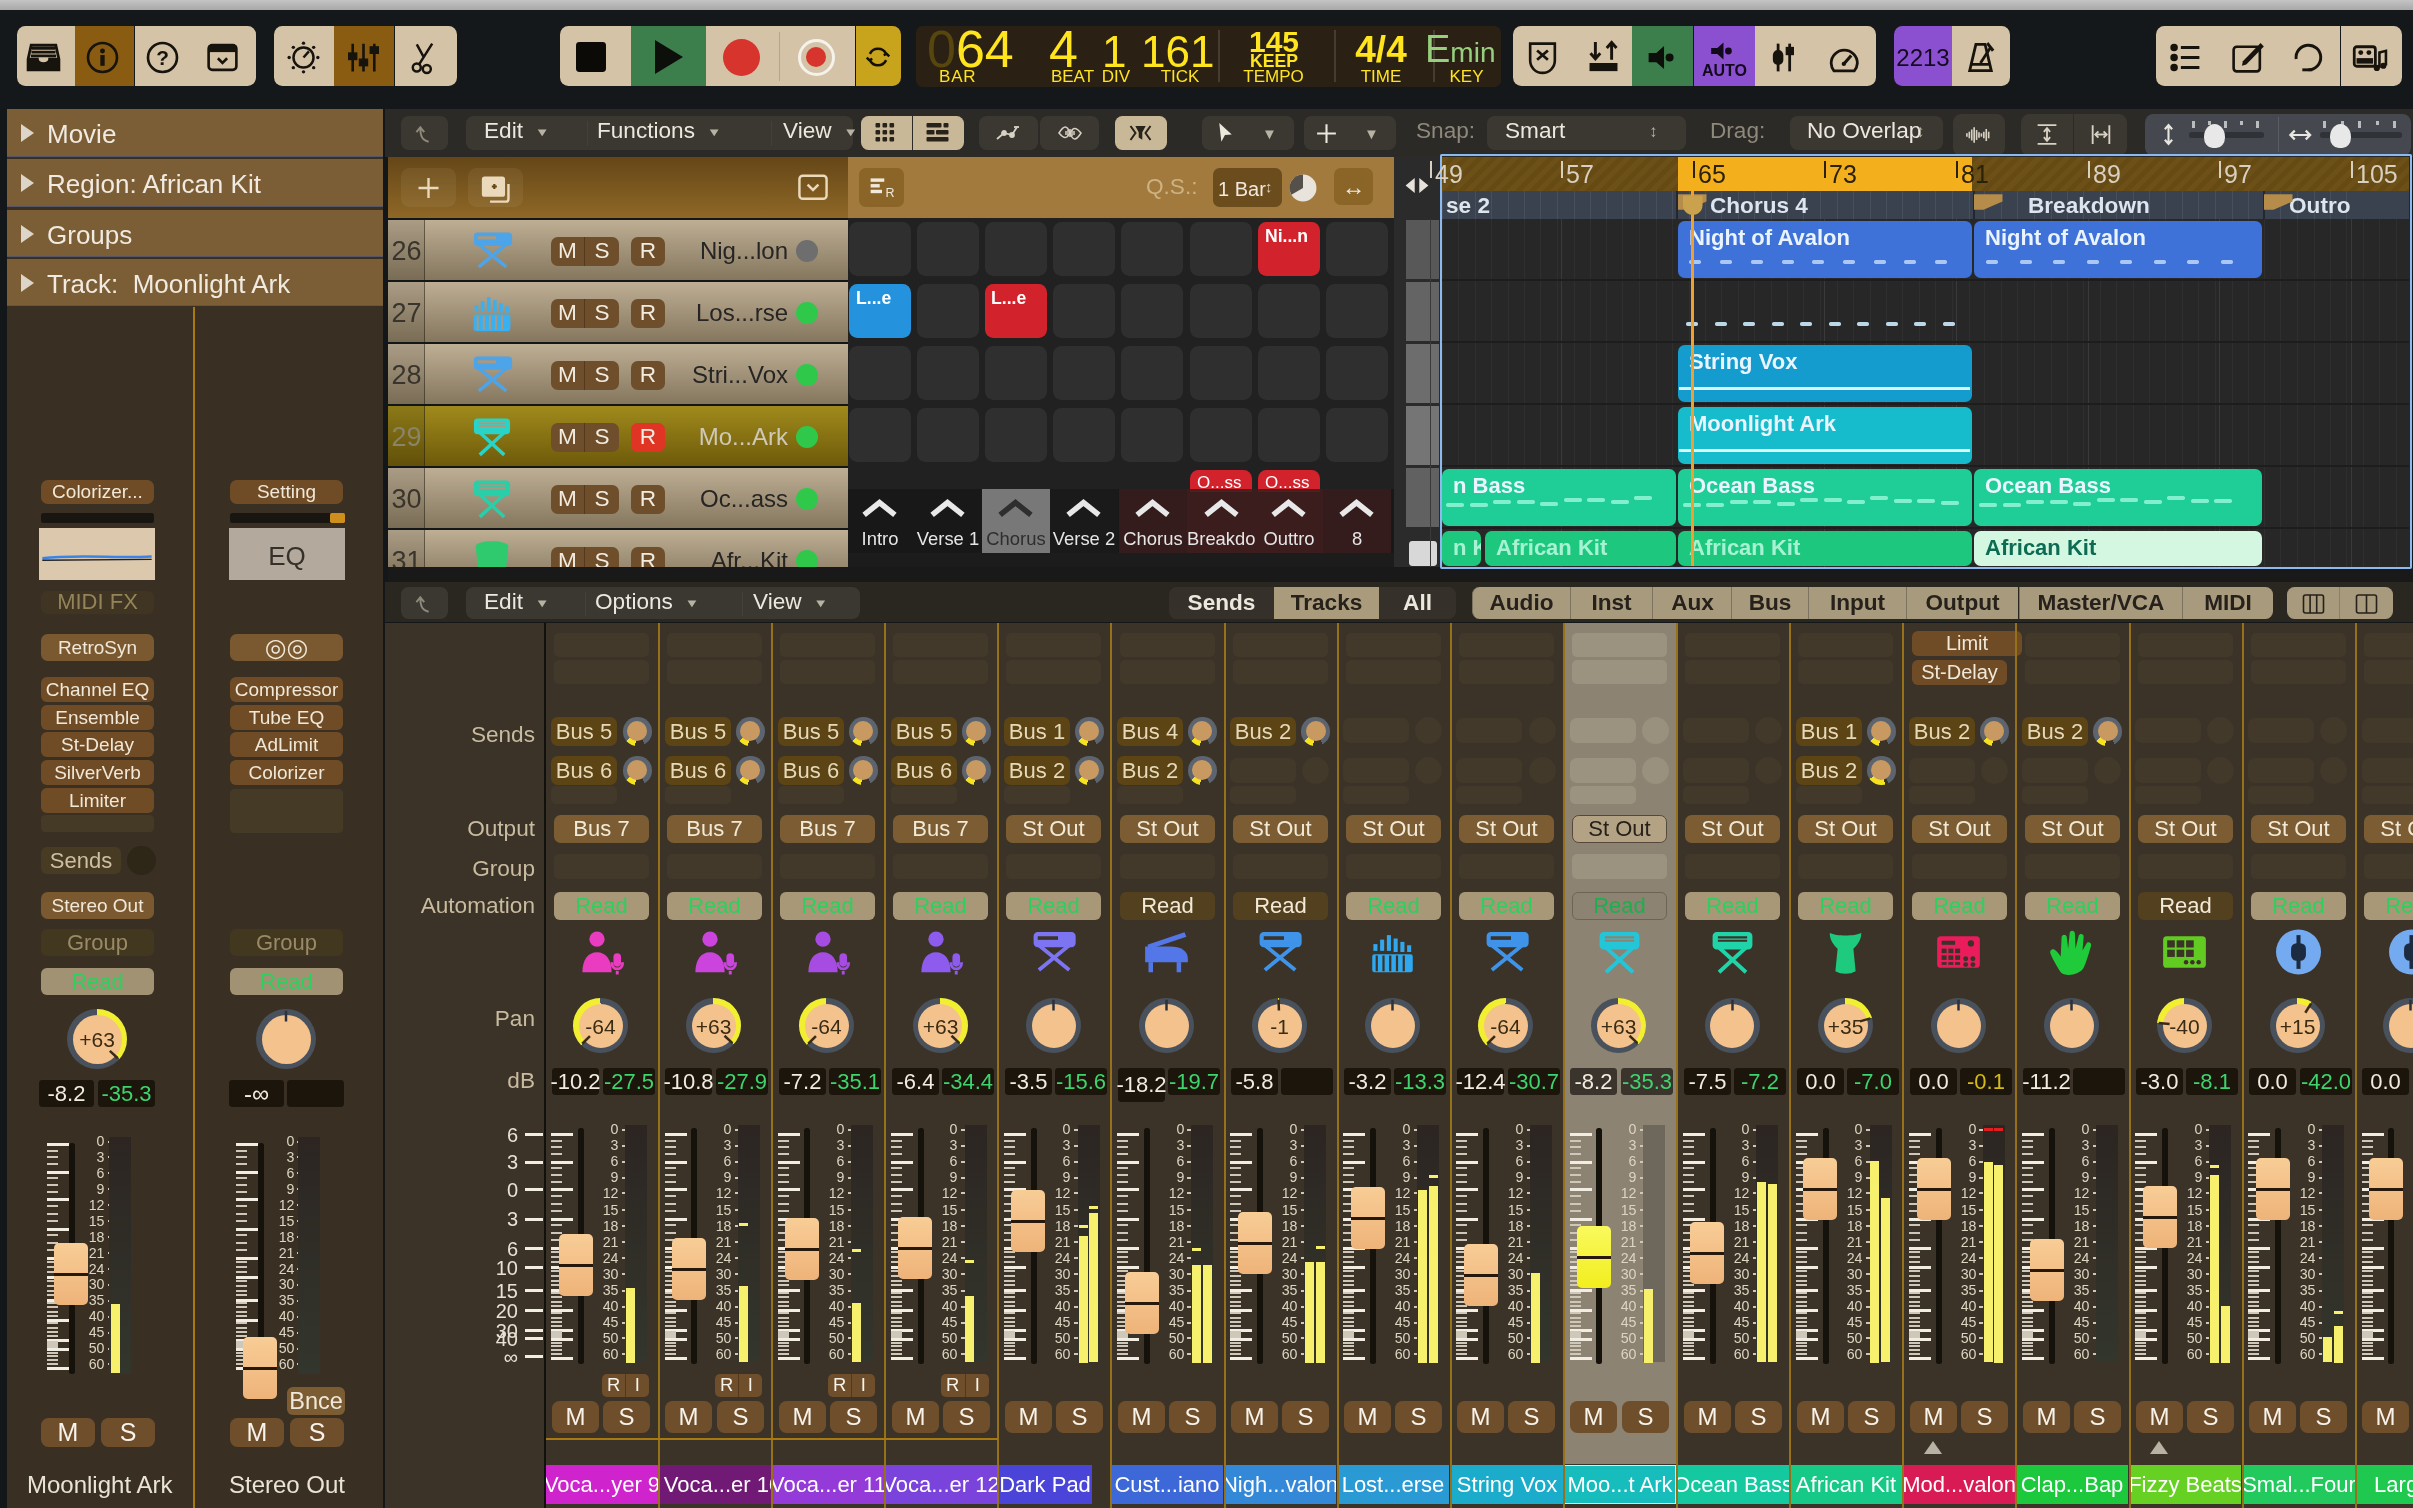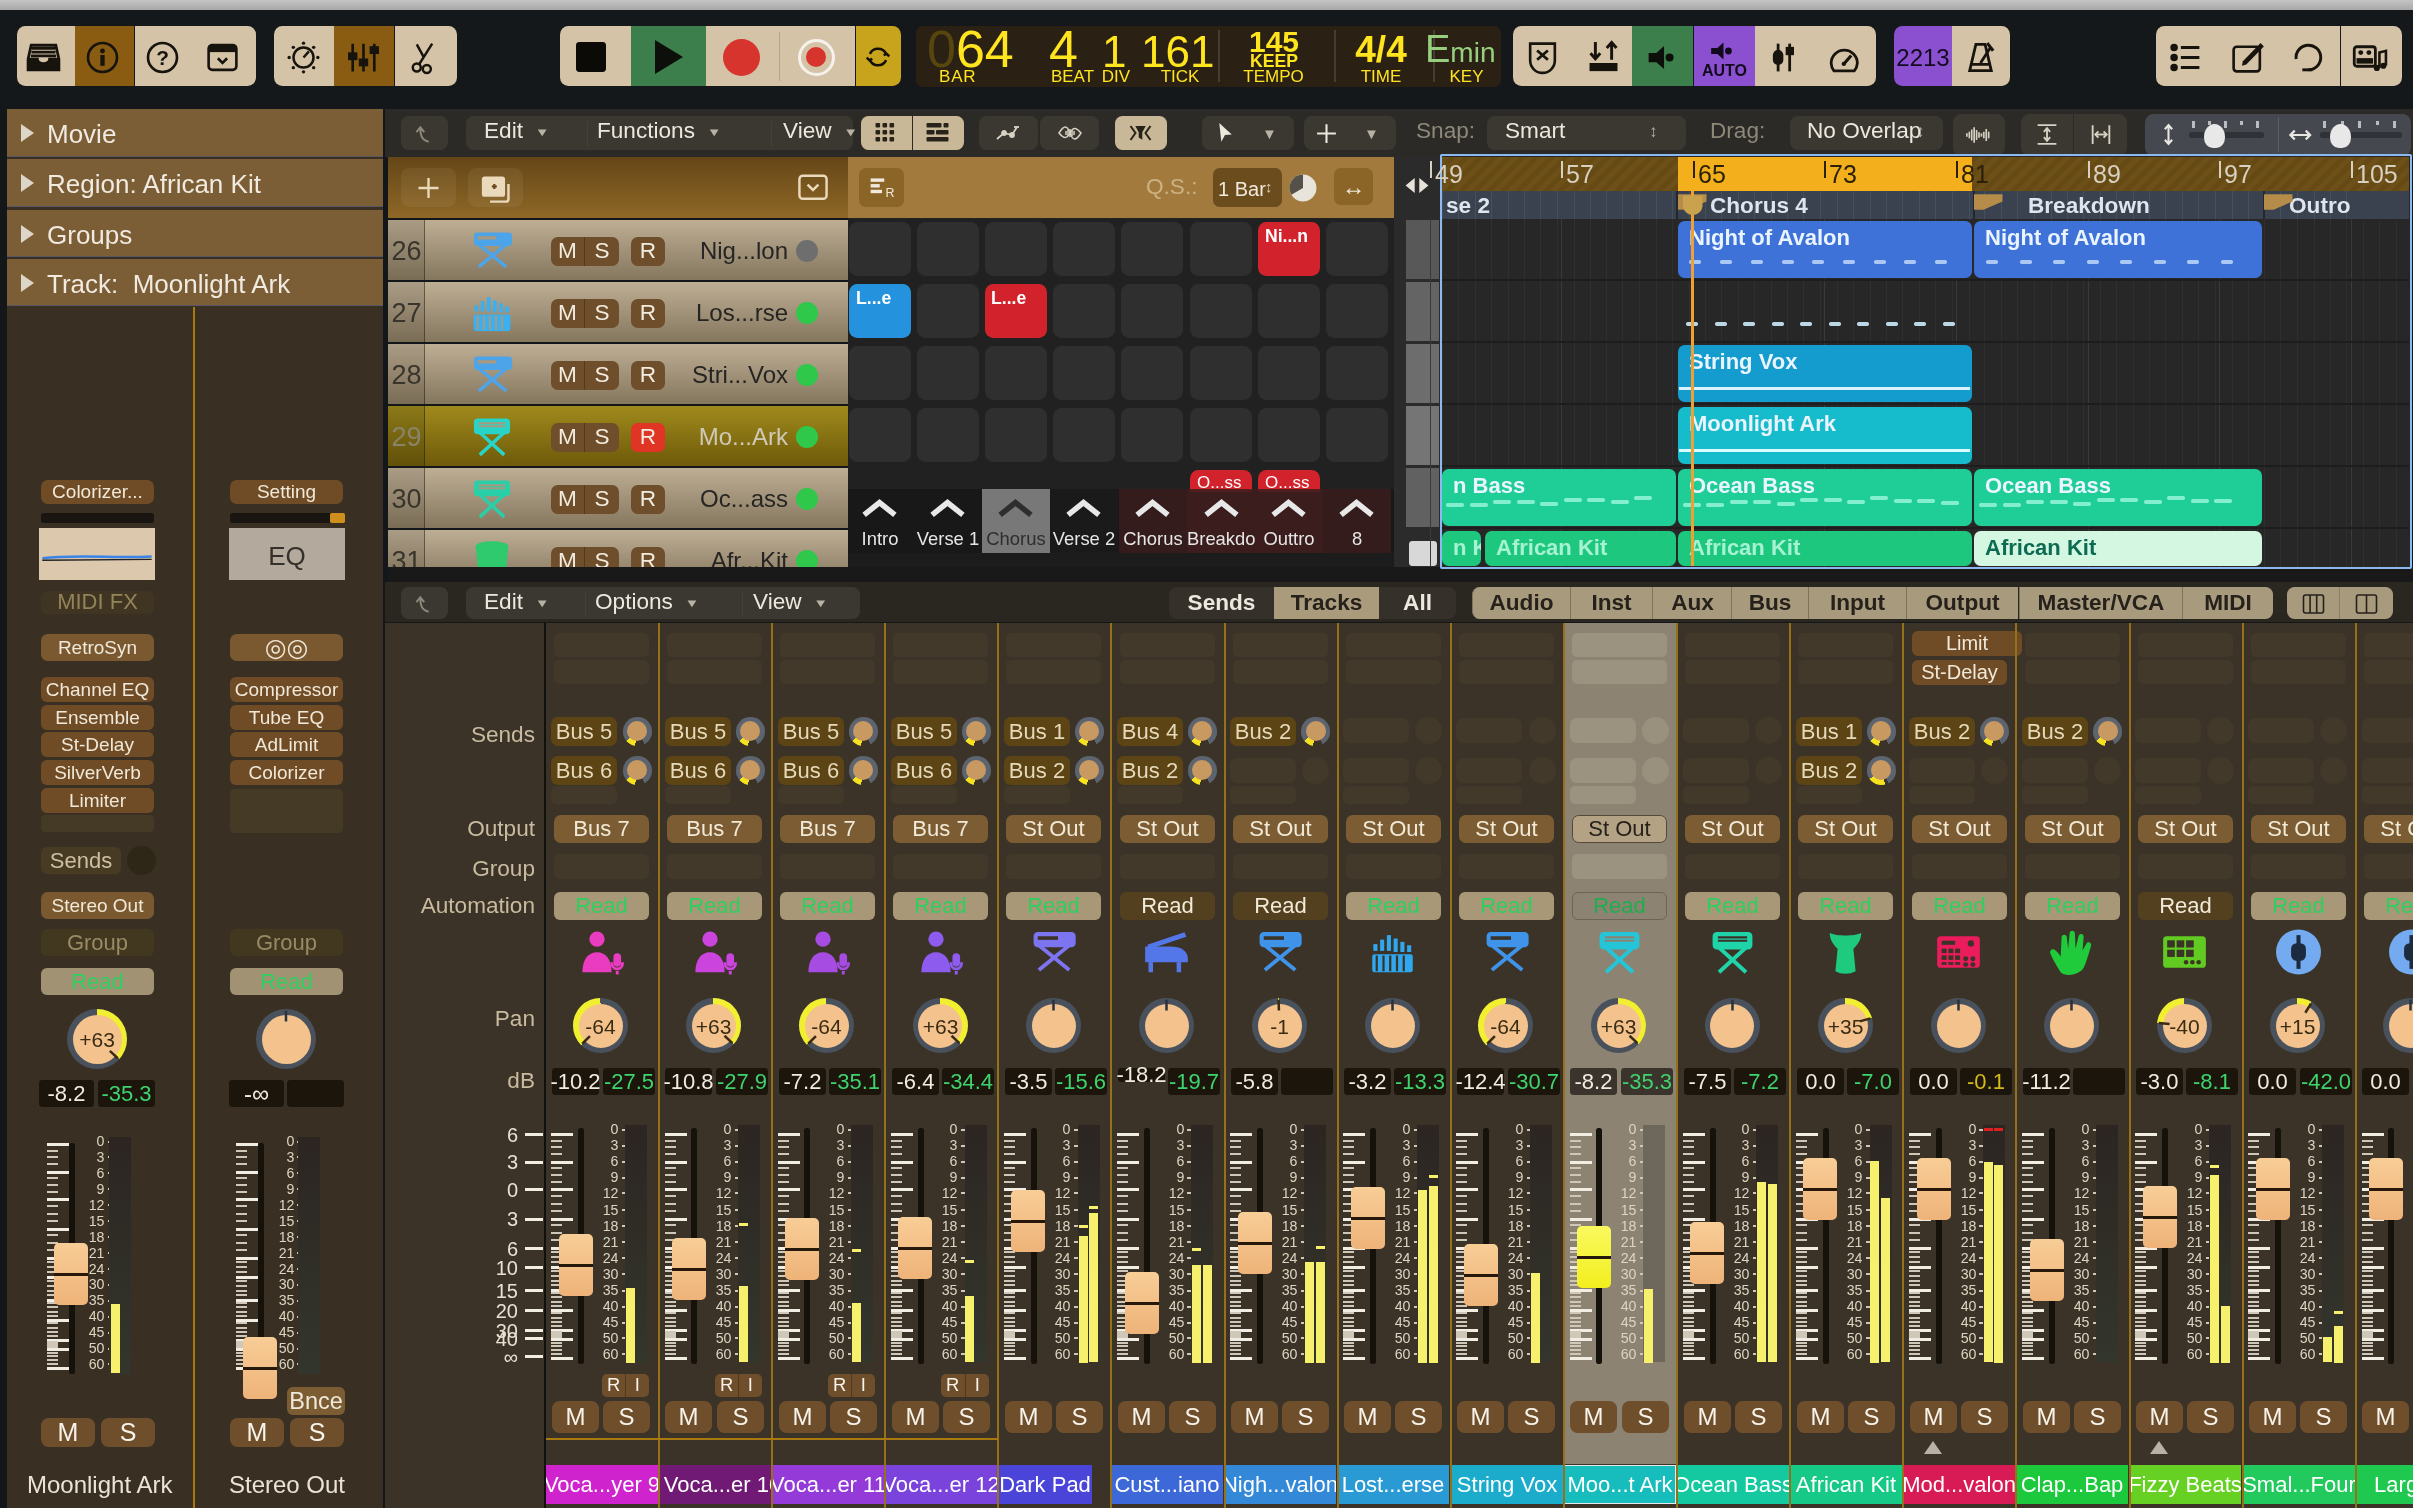--- a/index.html
+++ b/index.html
@@ -1709,21 +1709,21 @@
       <path d="M3.5 8.8 L20 3.2 L20.8 5.2 L4.3 10.8 Z" fill="#5377e8"></path>
       <rect x="4" y="16.5" width="2" height="4.5" fill="#5377e8"></rect>
       <rect x="16.5" y="16.5" width="2" height="4.5" fill="#5377e8"></rect>
       <path d="M3 9.7 H13.5 M13.5 9.7 V16.5" stroke="#3b3327" stroke-width="0"></path>
     </svg>
 <div class="knob" style="left:1139px;top:998px;width:55px;height:55px;background:#49515d"></div>
 <div class="knob" style="left:1145px;top:1004px;width:44px;height:44px;background:#f3c28d"></div>
 <svg class="a" style="left:1139px;top:998px" width="55" height="55" viewBox="0 0 66 66">
       <line x1="33.0" y1="15.0" x2="33.0" y2="2.0" stroke="#2b323c" stroke-width="3"></line>
     </svg>
-<div class="dbx" style="left:1118px;top:1068px;width:47px;height:14px;">-18.2</div>
+<div class="dbx" style="left:1118px;top:1068px;width:47px;height:34px;">-18.2</div>
 <div class="dbx" style="left:1168px;top:1068px;width:52px;height:27px;color:#3ed46d;">-19.7</div>
 <div class="tick" style="left:1117px;top:1133px;width:22px;"></div>
 <div class="mtick" style="left:1117px;top:1140px;width:11px;"></div>
 <div class="mtick" style="left:1117px;top:1146px;width:11px;"></div>
 <div class="mtick" style="left:1117px;top:1153px;width:11px;"></div>
 <div class="tick" style="left:1117px;top:1161px;width:22px;"></div>
 <div class="mtick" style="left:1117px;top:1167px;width:11px;"></div>
 <div class="mtick" style="left:1117px;top:1174px;width:11px;"></div>
 <div class="mtick" style="left:1117px;top:1181px;width:11px;"></div>
 <div class="tick" style="left:1117px;top:1188px;width:22px;"></div>

